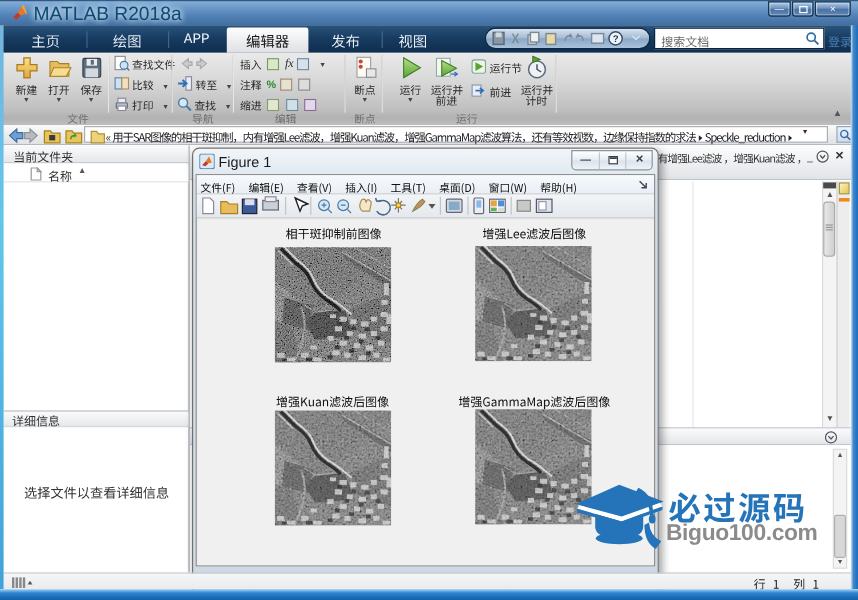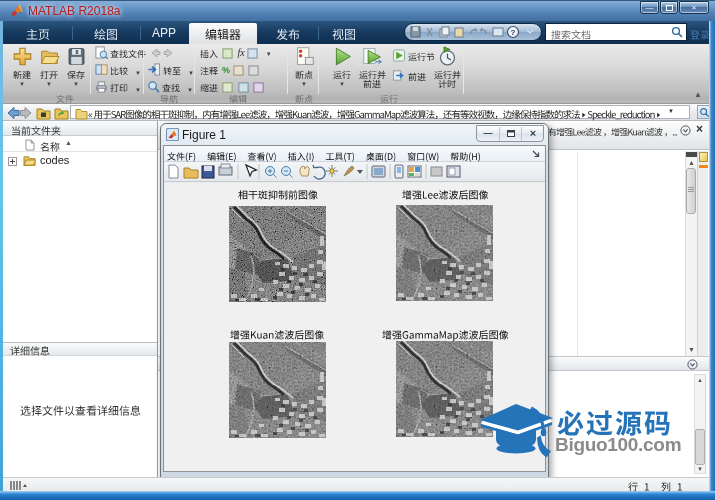--- a/index.html
+++ b/index.html
@@ -5,29 +5,29 @@
 * { margin:0; padding:0; box-sizing:border-box; }
 html,body { width:715px; height:500px; overflow:hidden; font-family:"Liberation Sans", sans-serif; }
 #root { position:relative; width:715px; height:500px; background:#fff; }
 .abs { position:absolute; }
 
 
 #titlebar { left:0; top:0; width:715px; height:21px;
   background:linear-gradient(180deg,#8ab1d8 0%,#6d9aca 30%,#5383b8 60%,#4876aa 85%,#446f9e 100%); }
 #titlebar .tstripe { position:absolute; left:0; top:0; width:715px; height:1px; background:#30597f; }
 #mticon { left:10px; top:4px; width:13px; height:13px; }
-#mtitle { left:28px; top:4px; font-size:12px; color:#b91c1c; text-shadow:0 0 5px #d5e7f7, 0 0 5px #d5e7f7; }
+#mtitle { left:28px; top:4px; font-size:16px; color:#0c4a6e; text-shadow:0 0 5px #d5e7f7, 0 0 5px #d5e7f7; }
 .wbtn { top:1px; height:13px; border:1px solid #17334f; border-radius:0 0 3px 3px;
   background:linear-gradient(180deg,#b5cce4 0%,#6b93c0 45%,#4a70a0 50%,#6189b8 100%);
   box-shadow:inset 0 0 0 1px rgba(255,255,255,.5); color:#fff; font-size:8px; line-height:12px; text-align:center; }
 #btnmin { left:640px; width:19px; } #btnmax { left:660px; width:18px; } #btnclose { left:679px; width:30px; }
 
 #tabbar { left:0; top:21px; width:715px; height:23px;
   background:linear-gradient(180deg,#2a557e 0%,#173a5e 50%,#0f2e50 100%); }
-.tab { position:absolute; top:23px; height:21px; font-size:12px; color:#eaf1f8; text-align:center; line-height:21px; }
+.tab { position:absolute; top:23px; height:21px; font-size:12px; color:#eaf1f8; text-align:center; line-height:21px;font-family:Liberation Mono, monospace; }
 .tabsel { background:linear-gradient(180deg,#fdfdfd,#ebecee 60%,#dee0e3); color:#1a1a1a; border-radius:2px 2px 0 0; }
 .tabsep { position:absolute; top:26px; width:1px; height:14px; background:#3b6690; }
 
 #qat { left:404px; top:23px; width:138px; height:18px; border:1px solid #0c2844; border-radius:9px;
   background:linear-gradient(180deg,#d8e3ef,#a3bbd4 48%,#8aa8c7 52%,#abc2da); }
 #searchbox { left:545px; top:23px; width:142px; height:18px; background:#fff; border:1px solid #0a2440; }
 
 
 #ribbon { left:0; top:44px; width:715px; height:60px;
   background:linear-gradient(180deg,#eaeaea 0%,#d8d8d8 40%,#bfbfbf 80%,#b2b2b2 92%,#bbbbbb 100%);
@@ -434,28 +434,20 @@
     <div id="lpcolhead">
       <svg style="position:absolute;left:22px;top:2px;" width="10" height="12" viewBox="0 0 10 12">
           <path d="M1 1 h5 l3 3 v7 H1 Z" fill="#fff" stroke="#999"></path>
           <path d="M6 1 l3 3 h-3 Z" fill="#ddd" stroke="#999"></path>
         </svg>
       <svg class="" style="left:37px;top:1.5px;position:absolute;" width="21.0" height="14.5" viewBox="0 0 21.0 14.5">
           <path fill="#333" transform="translate(0,11.6)" d="M2.6 -5.3C3.1 -4.9 3.7 -4.5 4.2 -4.1C3.0 -3.4 1.7 -3.0 0.5 -2.7C0.6 -2.6 0.8 -2.2 0.9 -2.0C1.4 -2.2 2.0 -2.3 2.5 -2.5V0.8H3.3V0.3H7.7V0.8H8.5V-3.4H4.5C6.2 -4.3 7.6 -5.5 8.4 -7.1L7.9 -7.4L7.8 -7.4H4.3C4.5 -7.7 4.7 -8.0 4.9 -8.3L4.1 -8.4C3.5 -7.5 2.3 -6.4 0.7 -5.6C0.9 -5.5 1.1 -5.2 1.2 -5.0C2.2 -5.5 3.0 -6.1 3.6 -6.7H7.3C6.7 -5.8 5.9 -5.1 4.9 -4.5C4.4 -4.9 3.7 -5.4 3.2 -5.7ZM7.7 -0.4H3.3V-2.7H7.7Z M15.1 -4.5C14.9 -3.2 14.5 -2.0 13.9 -1.2C14.1 -1.1 14.4 -0.9 14.5 -0.8C15.1 -1.7 15.6 -3.0 15.8 -4.4ZM17.8 -4.4C18.3 -3.3 18.7 -1.9 18.8 -0.9L19.5 -1.1C19.4 -2.1 18.9 -3.5 18.5 -4.6ZM15.3 -8.4C15.1 -7.1 14.7 -5.8 14.1 -5.0V-5.5H12.8V-7.3C13.3 -7.4 13.7 -7.6 14.1 -7.7L13.6 -8.3C12.9 -8.0 11.7 -7.7 10.6 -7.5C10.7 -7.4 10.8 -7.1 10.8 -6.9C11.2 -7.0 11.7 -7.1 12.1 -7.2V-5.5H10.5V-4.8H12.0C11.6 -3.7 10.9 -2.4 10.3 -1.7C10.4 -1.5 10.6 -1.2 10.7 -1.0C11.2 -1.6 11.7 -2.6 12.1 -3.6V0.8H12.8V-3.7C13.1 -3.3 13.5 -2.7 13.7 -2.4L14.1 -3.0C13.9 -3.2 13.1 -4.2 12.8 -4.5V-4.8H14.0L13.9 -4.8C14.1 -4.7 14.4 -4.5 14.6 -4.4C14.9 -4.9 15.3 -5.6 15.5 -6.4H16.5V-0.1C16.5 0.0 16.5 0.1 16.4 0.1C16.2 0.1 15.8 0.1 15.3 0.1C15.4 0.2 15.5 0.6 15.6 0.8C16.2 0.8 16.6 0.7 16.9 0.6C17.2 0.5 17.3 0.3 17.3 -0.1V-6.4H18.6C18.5 -6.0 18.3 -5.6 18.1 -5.3L18.8 -5.1C19.0 -5.7 19.3 -6.4 19.6 -7.0L19.1 -7.1L19.0 -7.1H15.8C15.9 -7.5 16.0 -7.8 16.0 -8.2Z"></path>
         </svg>
         <span style="position:absolute;left:62px;top:2px;font-size:7px;color:#555;">▲</span>
     </div>
-    <div class="lprow" style="top:32px;">
-        <span class="plus"></span>
-      <svg style="position:absolute;left:20px;top:2px;" width="13" height="11" viewBox="0 0 14 12">
-          <path d="M1 2 h5 l1.5 2 H13 v8 H1 Z" fill="#e8c55a" stroke="#a8821c"></path>
-          <path d="M1 11 l2.5-5.5 H14 L11 11 Z" fill="#f5dc8a" stroke="#a8821c"></path>
-        </svg>
-      <span style="position:absolute;left:37px;top:1px;">codes</span>
-      </div>
     <div id="detailhead"></div>
       <svg class="" style="left:7px;top:222px;position:absolute;" width="41.0" height="14.5" viewBox="0 0 41.0 14.5">
         <path fill="#333" transform="translate(0,11.6)" d="M1.1 -7.7C1.6 -7.2 2.3 -6.6 2.6 -6.2L3.1 -6.7C2.8 -7.1 2.1 -7.7 1.6 -8.2ZM4.5 -8.1C4.9 -7.6 5.2 -6.9 5.4 -6.5L6.1 -6.8C5.9 -7.2 5.5 -7.9 5.2 -8.4ZM1.9 0.6V0.6C2.0 0.4 2.3 0.2 3.9 -1.1C3.8 -1.2 3.7 -1.5 3.6 -1.7L2.7 -1.0V-5.3H0.4V-4.5H1.9V-0.9C1.9 -0.4 1.6 -0.1 1.5 0.1C1.6 0.2 1.8 0.4 1.9 0.6ZM8.3 -8.4C8.0 -7.8 7.7 -7.0 7.3 -6.5H4.0V-5.8H6.3V-4.4H4.3V-3.7H6.3V-2.3H3.8V-1.6H6.3V0.8H7.0V-1.6H9.5V-2.3H7.0V-3.7H9.0V-4.4H7.0V-5.8H9.3V-6.5H8.1C8.4 -7.0 8.8 -7.6 9.0 -8.2Z M10.4 -0.5 10.5 0.2C11.5 0.0 12.8 -0.2 14.1 -0.5L14.1 -1.2C12.7 -0.9 11.3 -0.7 10.4 -0.5ZM10.6 -4.2C10.7 -4.3 11.0 -4.4 12.4 -4.5C11.9 -3.9 11.4 -3.4 11.2 -3.2C10.9 -2.8 10.6 -2.6 10.4 -2.5C10.5 -2.4 10.6 -2.0 10.6 -1.8C10.9 -2.0 11.2 -2.0 14.1 -2.5C14.1 -2.6 14.0 -2.9 14.0 -3.1L11.8 -2.8C12.6 -3.7 13.5 -4.7 14.2 -5.8L13.6 -6.2C13.4 -5.8 13.2 -5.5 12.9 -5.2L11.4 -5.1C12.1 -5.9 12.7 -7.0 13.2 -8.1L12.5 -8.4C12.0 -7.2 11.2 -5.9 10.9 -5.6C10.7 -5.2 10.5 -5.0 10.3 -5.0C10.4 -4.8 10.5 -4.4 10.6 -4.2ZM16.5 -0.7H15.0V-3.5H16.5ZM17.2 -0.7V-3.5H18.6V-0.7ZM14.3 -7.9V0.7H15.0V0.0H18.6V0.6H19.3V-7.9ZM16.5 -4.2H15.0V-7.1H16.5ZM17.2 -4.2V-7.1H18.6V-4.2Z M23.8 -5.3V-4.7H28.7V-5.3ZM23.8 -3.9V-3.3H28.7V-3.9ZM23.1 -6.8V-6.1H29.5V-6.8ZM25.4 -8.2C25.7 -7.7 26.0 -7.2 26.1 -6.8L26.8 -7.1C26.6 -7.5 26.4 -8.0 26.1 -8.4ZM23.7 -2.4V0.8H24.3V0.4H28.1V0.8H28.8V-2.4ZM24.3 -0.2V-1.8H28.1V-0.2ZM22.6 -8.4C22.1 -6.9 21.2 -5.4 20.3 -4.4C20.4 -4.2 20.7 -3.8 20.7 -3.7C21.1 -4.0 21.4 -4.5 21.7 -5.0V0.8H22.4V-6.2C22.7 -6.8 23.0 -7.5 23.2 -8.2Z M32.7 -5.5H37.3V-4.7H32.7ZM32.7 -4.1H37.3V-3.3H32.7ZM32.7 -6.9H37.3V-6.1H32.7ZM32.6 -2.0V-0.4C32.6 0.4 32.9 0.6 34.1 0.6C34.3 0.6 36.1 0.6 36.4 0.6C37.4 0.6 37.6 0.3 37.7 -1.0C37.5 -1.0 37.2 -1.1 37.0 -1.2C37.0 -0.2 36.9 -0.1 36.3 -0.1C35.9 -0.1 34.4 -0.1 34.1 -0.1C33.5 -0.1 33.4 -0.1 33.4 -0.4V-2.0ZM37.6 -1.9C38.1 -1.3 38.6 -0.4 38.7 0.1L39.5 -0.2C39.3 -0.8 38.8 -1.6 38.3 -2.2ZM31.5 -2.0C31.2 -1.4 30.9 -0.6 30.4 0.0L31.1 0.3C31.5 -0.2 31.9 -1.1 32.1 -1.8ZM34.2 -2.4C34.7 -1.9 35.3 -1.3 35.5 -0.8L36.1 -1.2C35.9 -1.6 35.3 -2.3 34.8 -2.7H38.0V-7.5H35.1C35.2 -7.7 35.4 -8.0 35.5 -8.3L34.6 -8.5C34.6 -8.2 34.4 -7.8 34.3 -7.5H31.9V-2.7H34.7Z"></path>
       </svg>
     <svg class="" style="left:16.5px;top:281px;position:absolute;" width="122.0" height="15.9" viewBox="0 0 122.0 15.9">
         <path fill="#333" transform="translate(0,12.8)" d="M0.7 -8.4C1.3 -7.9 2.1 -7.1 2.4 -6.6L3.1 -7.1C2.7 -7.6 1.9 -8.4 1.3 -8.9ZM4.9 -8.9C4.6 -7.9 4.2 -7.0 3.6 -6.3C3.8 -6.2 4.1 -6.0 4.3 -5.9C4.5 -6.2 4.8 -6.6 5.0 -7.0H6.6V-5.4H3.5V-4.7H5.5C5.3 -3.2 4.9 -2.2 3.2 -1.6C3.4 -1.4 3.6 -1.1 3.7 -0.9C5.6 -1.6 6.1 -2.9 6.3 -4.7H7.5V-2.1C7.5 -1.3 7.7 -1.0 8.5 -1.0C8.6 -1.0 9.4 -1.0 9.6 -1.0C10.3 -1.0 10.5 -1.4 10.5 -2.8C10.3 -2.8 10.0 -2.9 9.8 -3.1C9.8 -1.9 9.7 -1.8 9.5 -1.8C9.3 -1.8 8.7 -1.8 8.6 -1.8C8.3 -1.8 8.3 -1.8 8.3 -2.1V-4.7H10.5V-5.4H7.5V-7.0H10.0V-7.7H7.5V-9.2H6.6V-7.7H5.3C5.5 -8.0 5.6 -8.4 5.7 -8.7ZM2.8 -5.0H0.6V-4.2H2.0V-0.9C1.5 -0.7 1.0 -0.3 0.5 0.2L1.0 0.9C1.7 0.2 2.3 -0.4 2.7 -0.4C2.9 -0.4 3.3 -0.1 3.7 0.2C4.4 0.6 5.3 0.7 6.6 0.7C7.7 0.7 9.5 0.7 10.4 0.6C10.4 0.4 10.5 -0.0 10.6 -0.2C9.5 -0.1 7.9 -0.0 6.6 -0.0C5.4 -0.0 4.5 -0.1 3.8 -0.5C3.3 -0.8 3.1 -1.1 2.8 -1.1Z M12.9 -9.2V-7.0H11.5V-6.3H12.9V-3.9C12.4 -3.7 11.8 -3.6 11.4 -3.5L11.6 -2.7L12.9 -3.1V-0.1C12.9 0.0 12.9 0.1 12.8 0.1C12.6 0.1 12.2 0.1 11.7 0.1C11.8 0.3 11.9 0.6 12.0 0.8C12.7 0.8 13.1 0.8 13.4 0.7C13.7 0.5 13.8 0.3 13.8 -0.1V-3.4L15.0 -3.8L14.9 -4.5L13.8 -4.2V-6.3H15.1V-7.0H13.8V-9.2ZM19.8 -7.9C19.4 -7.3 18.9 -6.8 18.3 -6.4C17.7 -6.8 17.2 -7.3 16.9 -7.9ZM15.4 -8.7V-7.9H16.1C16.5 -7.2 17.0 -6.5 17.6 -6.0C16.8 -5.5 15.8 -5.1 14.9 -4.9C15.0 -4.7 15.2 -4.4 15.3 -4.2C16.3 -4.5 17.3 -4.9 18.3 -5.5C19.1 -4.9 20.1 -4.5 21.2 -4.2C21.3 -4.4 21.5 -4.7 21.7 -4.9C20.7 -5.1 19.7 -5.5 18.9 -6.0C19.8 -6.6 20.5 -7.4 21.0 -8.4L20.5 -8.7L20.4 -8.7ZM17.8 -4.5V-3.6H15.6V-2.8H17.8V-1.7H15.0V-0.9H17.8V0.9H18.6V-0.9H21.5V-1.7H18.6V-2.8H20.7V-3.6H18.6V-4.5Z M26.7 -9.1C27.0 -8.5 27.3 -7.8 27.5 -7.3L28.4 -7.6C28.2 -8.1 27.8 -8.8 27.5 -9.3ZM22.6 -7.3V-6.5H24.3C24.9 -4.8 25.8 -3.4 26.9 -2.2C25.7 -1.2 24.2 -0.4 22.4 0.1C22.6 0.3 22.8 0.7 22.9 0.9C24.8 0.3 26.3 -0.5 27.5 -1.6C28.8 -0.5 30.3 0.3 32.1 0.8C32.2 0.6 32.5 0.2 32.6 0.0C30.9 -0.4 29.4 -1.2 28.2 -2.2C29.3 -3.3 30.1 -4.8 30.8 -6.5H32.5V-7.3ZM27.5 -2.8C26.5 -3.8 25.7 -5.1 25.1 -6.5H29.8C29.3 -5.0 28.5 -3.8 27.5 -2.8Z M36.5 -3.8V-2.9H39.6V0.9H40.5V-2.9H43.5V-3.8H40.5V-6.2H43.0V-7.0H40.5V-9.1H39.6V-7.0H38.2C38.3 -7.5 38.4 -8.0 38.5 -8.5L37.8 -8.7C37.5 -7.2 37.0 -5.8 36.4 -4.9C36.6 -4.8 36.9 -4.6 37.1 -4.5C37.4 -5.0 37.7 -5.5 37.9 -6.2H39.6V-3.8ZM35.9 -9.2C35.4 -7.5 34.4 -5.9 33.4 -4.8C33.5 -4.6 33.7 -4.2 33.8 -4.0C34.2 -4.4 34.5 -4.8 34.8 -5.3V0.9H35.6V-6.6C36.0 -7.3 36.4 -8.2 36.7 -9.0Z M48.1 -7.8C48.8 -7.0 49.5 -5.9 49.8 -5.2L50.5 -5.6C50.2 -6.3 49.5 -7.4 48.8 -8.2ZM52.4 -8.8C52.1 -3.9 51.3 -1.2 47.8 0.2C48.0 0.4 48.3 0.8 48.4 0.9C49.9 0.3 51.0 -0.6 51.7 -1.8C52.5 -0.9 53.5 0.1 53.9 0.8L54.6 0.3C54.1 -0.5 53.0 -1.6 52.1 -2.5C52.8 -4.1 53.1 -6.1 53.3 -8.8ZM45.6 -0.2C45.8 -0.5 46.2 -0.7 49.4 -2.2C49.4 -2.4 49.2 -2.8 49.2 -3.0L46.6 -1.8V-8.4H45.8V-1.9C45.8 -1.4 45.3 -1.0 45.1 -0.9C45.2 -0.7 45.5 -0.4 45.6 -0.2Z M58.2 -2.4H62.7V-1.5H58.2ZM58.2 -3.9H62.7V-3.0H58.2ZM57.4 -4.5V-0.9H63.6V-4.5ZM55.8 -0.2V0.5H65.2V-0.2ZM60.1 -9.2V-7.8H55.6V-7.1H59.2C58.2 -6.1 56.7 -5.1 55.4 -4.7C55.6 -4.5 55.8 -4.2 55.9 -4.0C57.4 -4.6 59.1 -5.8 60.1 -7.1V-4.8H60.9V-7.1C61.9 -5.8 63.5 -4.7 65.1 -4.1C65.2 -4.3 65.4 -4.6 65.6 -4.8C64.2 -5.2 62.7 -6.1 61.8 -7.1H65.4V-7.8H60.9V-9.2Z M69.7 -2.4H74.4V-1.6H69.7ZM69.7 -2.9V-3.7H74.4V-2.9ZM69.7 -1.0H74.4V-0.2H69.7ZM75.1 -9.2C73.3 -8.8 70.0 -8.6 67.3 -8.6C67.4 -8.4 67.5 -8.2 67.5 -8.0C68.4 -8.0 69.5 -8.0 70.5 -8.0C70.4 -7.8 70.3 -7.5 70.2 -7.3H67.5V-6.6H70.0C69.9 -6.3 69.8 -6.1 69.6 -5.8H66.6V-5.1H69.3C68.6 -3.9 67.6 -2.9 66.4 -2.2C66.5 -2.1 66.8 -1.8 66.9 -1.6C67.7 -2.0 68.3 -2.6 68.9 -3.2V0.9H69.7V0.5H74.4V0.9H75.3V-4.3H69.7C69.9 -4.6 70.1 -4.9 70.2 -5.1H76.4V-5.8H70.5C70.7 -6.1 70.8 -6.3 70.9 -6.6H75.7V-7.3H71.1L71.4 -8.1C73.0 -8.2 74.5 -8.3 75.6 -8.6Z M78.2 -8.4C78.8 -7.9 79.5 -7.2 79.9 -6.8L80.4 -7.4C80.1 -7.8 79.3 -8.5 78.7 -9.0ZM82.0 -8.9C82.4 -8.4 82.8 -7.6 82.9 -7.1L83.7 -7.5C83.5 -7.9 83.1 -8.6 82.7 -9.2ZM79.1 0.7V0.6C79.2 0.4 79.5 0.2 81.3 -1.2C81.2 -1.4 81.1 -1.7 81.0 -1.9L79.9 -1.1V-5.8H77.4V-5.0H79.1V-1.0C79.1 -0.5 78.8 -0.1 78.6 0.1C78.7 0.2 79.0 0.5 79.1 0.7ZM86.1 -9.3C85.8 -8.6 85.4 -7.7 85.1 -7.1H81.4V-6.4H83.9V-4.9H81.7V-4.1H83.9V-2.5H81.1V-1.8H83.9V0.9H84.8V-1.8H87.5V-2.5H84.8V-4.1H86.9V-4.9H84.8V-6.4H87.2V-7.1H85.9C86.3 -7.7 86.6 -8.4 86.9 -9.0Z M88.4 -0.6 88.5 0.2C89.6 0.0 91.1 -0.3 92.5 -0.5L92.5 -1.3C91.0 -1.0 89.4 -0.7 88.4 -0.6ZM88.6 -4.7C88.8 -4.8 89.1 -4.8 90.7 -5.0C90.1 -4.3 89.6 -3.7 89.4 -3.5C89.0 -3.1 88.7 -2.8 88.4 -2.8C88.5 -2.6 88.7 -2.2 88.7 -2.0C88.9 -2.2 89.3 -2.2 92.5 -2.8C92.5 -2.9 92.4 -3.2 92.4 -3.5L90.0 -3.1C90.9 -4.0 91.8 -5.2 92.6 -6.3L91.9 -6.8C91.7 -6.4 91.5 -6.1 91.2 -5.7L89.6 -5.6C90.3 -6.5 91.0 -7.7 91.6 -8.9L90.8 -9.3C90.2 -7.9 89.3 -6.5 89.0 -6.2C88.8 -5.8 88.6 -5.5 88.4 -5.5C88.5 -5.3 88.6 -4.8 88.6 -4.7ZM95.1 -0.8H93.5V-3.9H95.1ZM95.9 -0.8V-3.9H97.4V-0.8ZM92.8 -8.7V0.7H93.5V0.0H97.4V0.6H98.2V-8.7ZM95.1 -4.7H93.5V-7.8H95.1ZM95.9 -4.7V-7.8H97.4V-4.7Z M103.2 -5.8V-5.2H108.6V-5.8ZM103.2 -4.3V-3.6H108.6V-4.3ZM102.4 -7.4V-6.7H109.4V-7.4ZM105.0 -9.0C105.2 -8.5 105.6 -7.9 105.7 -7.5L106.5 -7.8C106.3 -8.2 106.0 -8.8 105.7 -9.2ZM103.1 -2.7V0.9H103.8V0.4H107.9V0.8H108.7V-2.7ZM103.8 -0.2V-2.0H107.9V-0.2ZM101.8 -9.2C101.3 -7.5 100.3 -5.9 99.4 -4.8C99.5 -4.6 99.7 -4.2 99.8 -4.0C100.2 -4.4 100.5 -4.9 100.9 -5.4V0.9H101.6V-6.8C102.0 -7.5 102.3 -8.2 102.6 -9.0Z M112.9 -6.0H118.0V-5.2H112.9ZM112.9 -4.5H118.0V-3.6H112.9ZM112.9 -7.6H118.0V-6.7H112.9ZM112.9 -2.2V-0.4C112.9 0.5 113.2 0.7 114.5 0.7C114.8 0.7 116.8 0.7 117.0 0.7C118.1 0.7 118.4 0.4 118.5 -1.1C118.2 -1.1 117.9 -1.2 117.7 -1.4C117.7 -0.2 117.6 -0.1 117.0 -0.1C116.5 -0.1 114.9 -0.1 114.5 -0.1C113.8 -0.1 113.7 -0.1 113.7 -0.4V-2.2ZM118.4 -2.1C118.9 -1.4 119.4 -0.5 119.6 0.1L120.4 -0.2C120.2 -0.8 119.6 -1.7 119.1 -2.4ZM111.6 -2.2C111.4 -1.6 110.9 -0.6 110.5 0.0L111.3 0.4C111.7 -0.3 112.1 -1.2 112.3 -1.9ZM114.6 -2.6C115.2 -2.1 115.8 -1.4 116.1 -0.9L116.8 -1.3C116.5 -1.8 115.8 -2.5 115.3 -3.0H118.9V-8.2H115.6C115.7 -8.5 115.9 -8.8 116.1 -9.2L115.1 -9.3C115.0 -9.0 114.9 -8.6 114.7 -8.2H112.1V-3.0H115.2Z"></path>
       </svg>
   </div>
 
   <div class="abs" id="figwin">

